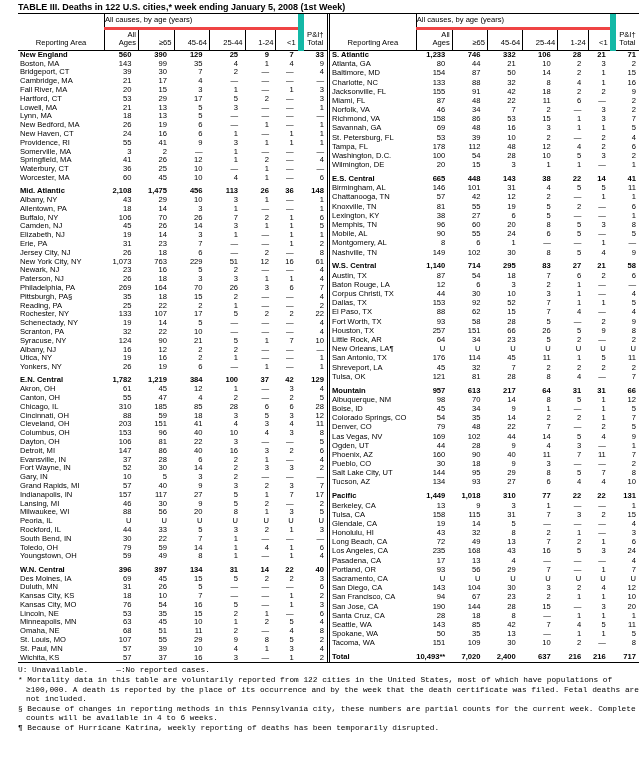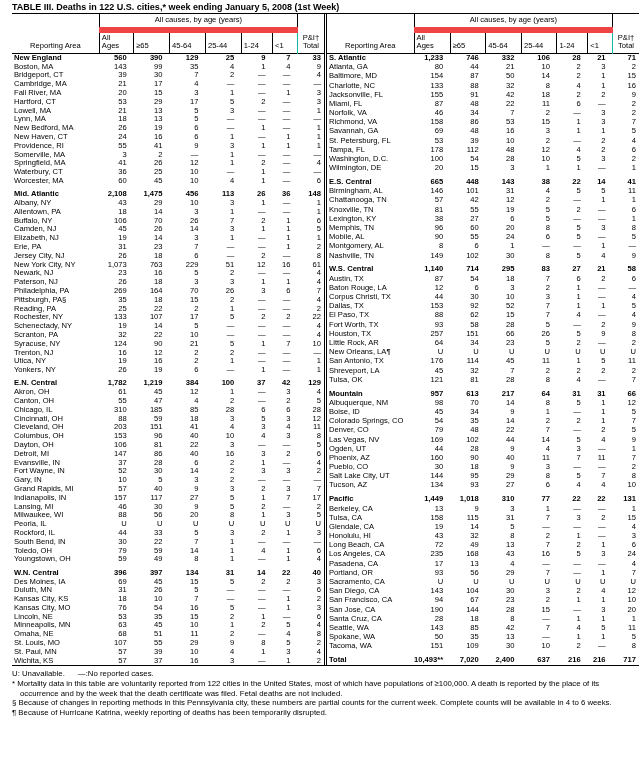--- a/index.html
+++ b/index.html
@@ -1,41 +1,41 @@
 <!DOCTYPE html>
 <html><head>
 <meta charset="utf-8">
 <style>
   * { box-sizing: border-box; }
   html,body { margin:0; padding:0; background:#fff; color:#000;
     font-family:"Liberation Sans", sans-serif; }
-  .page { width:641px; height:769px; padding:1px 2px 0 12px; overflow:hidden; }
+  .page { width:641px; height:769px; padding:1px 2px 0 18px; overflow:hidden; }
   .title { font-size:9px; font-weight:bold; line-height:12px; white-space:nowrap; }
   .table-wrap { display:flex; align-items:stretch;
     border-top:1.5px solid #000; border-bottom:1.5px solid #000; }
   table.half { border-collapse:collapse; table-layout:fixed; flex:1 1 0; }
   .divider { width:3px; border-left:1px solid #000; border-right:1px solid #000; flex:0 0 auto; }
   col.c-area{width:28%} col.c-aa{width:11%} col.c-65{width:11.5%} col.c-4564{width:11.5%}
   col.c-2544{width:11.5%} col.c-124{width:10%} col.c-1{width:8%} col.c-pi{width:8.5%}
   thead { border-bottom:1.5px solid #000; }
   th { font-weight:normal; font-size:7.6px; line-height:8.6px; vertical-align:bottom;
     padding:1px 2px; }
   .th-ra { text-align:center; padding-left:2px; padding-bottom:2px; }
-  .th-group { text-align:center; border-left:1px solid #000; border-right:1px solid #000;
-    border-bottom:6px solid #ef4444; padding:2px 0; vertical-align:middle; }
-  .th-num { text-align:left; border-left:1px solid #000; padding-bottom:2px; }
-  .th-pi { text-align:center; border-left:1px solid #14b8a6; padding-bottom:2px; }
+  .th-group { text-align:left; border-left:1px solid #000; border-right:1px solid #000;
+    border-bottom:3px solid #ef4444; padding:2px 0; vertical-align:middle; }
+  .th-num { text-align:right; border-left:1px solid #000; padding-bottom:2px; }
+  .th-pi { text-align:center; border-left:6px solid #14b8a6; padding-bottom:2px; }
   tbody td { font-size:7.6px; line-height:8.8px; height:8.8px; padding:0 7px 0 0;
     text-align:right; white-space:nowrap; overflow:hidden; }
   tbody td.area { text-align:left; padding:0 0 0 2px; }
   tbody td.pi { padding-right:3px; }
   tr.bold td { font-weight:bold; }
   tr.spacer td { height:4.5px; line-height:4.5px; font-size:1px; }
   .footnotes { margin-top:3px; font-size:7.8px; line-height:9.6px; }
-  .footnote { padding-left:8px; text-indent:-8px; }
+  .footnote { padding-left:8px; text-indent:-8px;font-family:Liberation Mono, monospace; }
 </style>
 </head>
 <body>
 
 <div class="page">
   <div class="title">TABLE III. Deaths in 122 U.S. cities,* week ending January 5, 2008 (1st Week)</div>
 
   <div class="table-wrap">
 
     <table class="half">
@@ -392,21 +392,21 @@
             <td class="area">Syracuse, NY</td>
             <td class="num">124</td>
             <td class="num">90</td>
             <td class="num">21</td>
             <td class="num">5</td>
             <td class="num">1</td>
             <td class="num">7</td>
             <td class="pi">10</td>
           </tr>
           <tr>
-            <td class="area">Trenton, NJ</td>
+            <td class="area">Albany, NJ</td>
             <td class="num">16</td>
             <td class="num">12</td>
             <td class="num">2</td>
             <td class="num">2</td>
             <td class="num">—</td>
             <td class="num">—</td>
             <td class="pi">—</td>
           </tr>
           <tr>
             <td class="area">Utica, NY</td>

